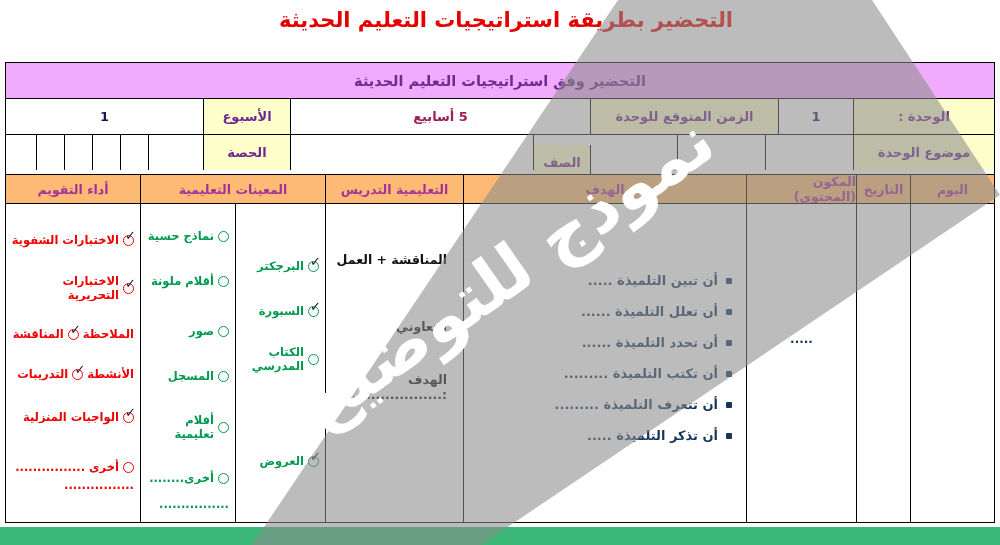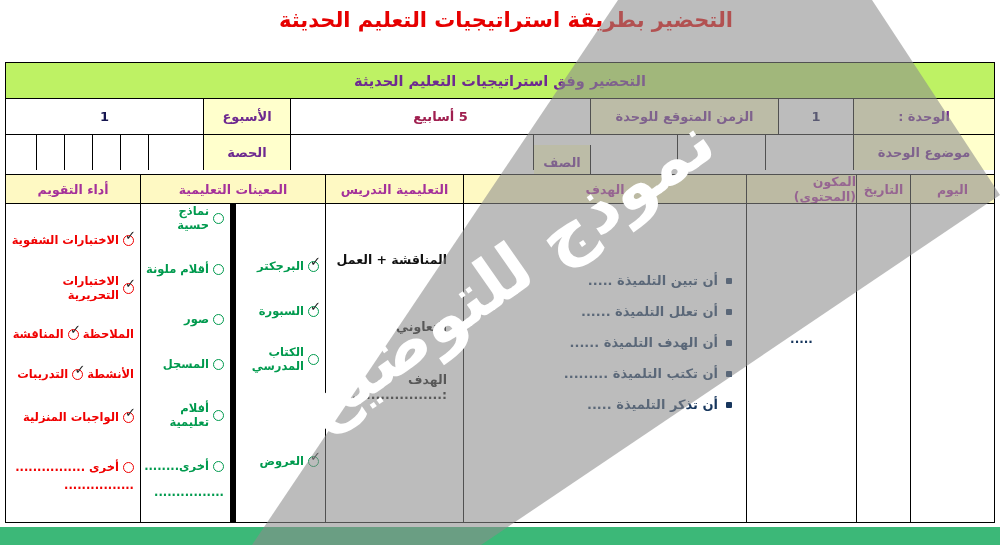--- a/index.html
+++ b/index.html
@@ -14,31 +14,31 @@
   .tbl.hdr  { top:62px; }
   .tbl.main { top:174px; }
   .row { display:flex; }
   .row + .row { border-top:1px solid #000; }
   .cell { height:35px; display:flex; align-items:center; justify-content:center;
           overflow:hidden; flex:0 0 auto; }
   .cell + .cell { border-left:0; }
   .row .cell:not(:first-child) { border-right:1px solid #000; }
   .yellow { background:#ffffcc; }
   .lbl { color:#6e2a90; font-weight:bold; font-size:13px; }
-  .banner { flex:1 1 auto; font-size:14.5px; font-weight:bold; color:#6e2a90; background:#bef264; }
+  .banner { flex:1 1 auto; font-size:14.5px; font-weight:bold; color:#6e2a90; background:#f0abfc; }
   .val { font-size:13px; font-weight:bold; color:#15154f; }
   .maroon { font-size:13px; font-weight:bold; color:#a02050; }
 
   .w140{flex-basis:140px;} .w75{flex-basis:75px;} .w188{flex-basis:188px;}
   .w300{flex-basis:300px;} .w87{flex-basis:87px;} .w200{flex-basis:200px; flex:1 1 auto;}
   .w88{flex-basis:88px;} .w57{flex-basis:57px;margin-top:10px;} .w243{flex-basis:243px;}
   .w55{flex-basis:55px;} .w28{flex-basis:28px;} .boxlast{flex:1 1 auto;}
 
   
-  .thead .cell { height:28px; background:#fef9c3; color:#a4309a; font-weight:bold; font-size:12.5px; }
+  .thead .cell { height:28px; background:#fdba74; color:#a4309a; font-weight:bold; font-size:12.5px; }
   .tbody .cell { height:318px; align-items:flex-start; justify-content:flex-start;
                  flex-direction:column; }
   .c-day{flex-basis:83px;} .c-date{flex-basis:54px;} .c-comp{flex-basis:110px;}
   .c-obj{flex-basis:283px;} .c-strat{flex-basis:138px;} .c-aids{flex-basis:185px;}
   .c-eval{flex-basis:137px; flex:1 1 auto;}
 
   .c-comp.body { align-items:center; }
   .comp-dots { margin-top:128px; color:#17365d; font-weight:bold; font-size:12px; }
 
   .c-obj.body { padding:68px 14px 0 6px; }
@@ -47,21 +47,21 @@
   .bullet { width:6px; height:6px; background:#17365d; border-radius:1px;
             margin-left:8px; flex:0 0 auto; }
 
   .c-strat.body { padding:48px 16px 0 4px; color:#111; font-weight:bold; font-size:12.5px; }
   .strat2 { margin-top:52px; }
   .strat-other { margin-top:38px; }
 
   .c-aids.body { padding:0; flex-direction:row; align-items:stretch; }
   .aids-sub { height:100%; }
   .aids-s1 { flex:0 0 89px; padding:54px 6px 0 2px; }
-  .aids-s2 { flex:1 1 auto; border-right:6px solid #000000; padding:0 6px 0 2px; }
+  .aids-s2 { flex:1 1 auto; border-right:1px solid #000000; padding:24px 6px 0 2px; }
   .gitem { display:flex; align-items:center; color:#009a4e; font-weight:bold;
            font-size:11.5px; min-height:16px; }
   .aids-s1 .gitem:nth-child(1){margin-bottom:29px;}
   .aids-s1 .gitem:nth-child(2){margin-bottom:26px;}
   .aids-s1 .gitem:nth-child(3){margin-bottom:80px;}
   .aids-s2 .gitem{margin-bottom:29px;}
   .aids-s2 .gitem:nth-child(2){margin-bottom:34px;}
   .aids-s2 .gitem:nth-child(6){margin-bottom:10px;}
 
   .c-eval.body { padding:28px 6px 0 2px; }
@@ -151,25 +151,29 @@
         <div class="obj">
             <span class="bullet"></span>
             <span>أن تبين التلميذة .....</span>
           </div>
         <div class="obj">
             <span class="bullet"></span>
             <span>أن تعلل التلميذة ......</span>
           </div>
         <div class="obj">
             <span class="bullet"></span>
-            <span>أن الهدف التلميذة ......</span>
+            <span>أن تحدد التلميذة ......</span>
           </div>
         <div class="obj">
             <span class="bullet"></span>
             <span>أن تكتب التلميذة .........</span>
+          </div>
+        <div class="obj">
+            <span class="bullet"></span>
+            <span>أن تتعرف التلميذة .........</span>
           </div>
         <div class="obj">
             <span class="bullet"></span>
             <span>أن تذكر التلميذة .....</span>
           </div>
       </div>
 
       <div class="cell c-strat body">
         <div>المناقشة + العمل</div>
         <div class="strat2">التعاوني</div>

